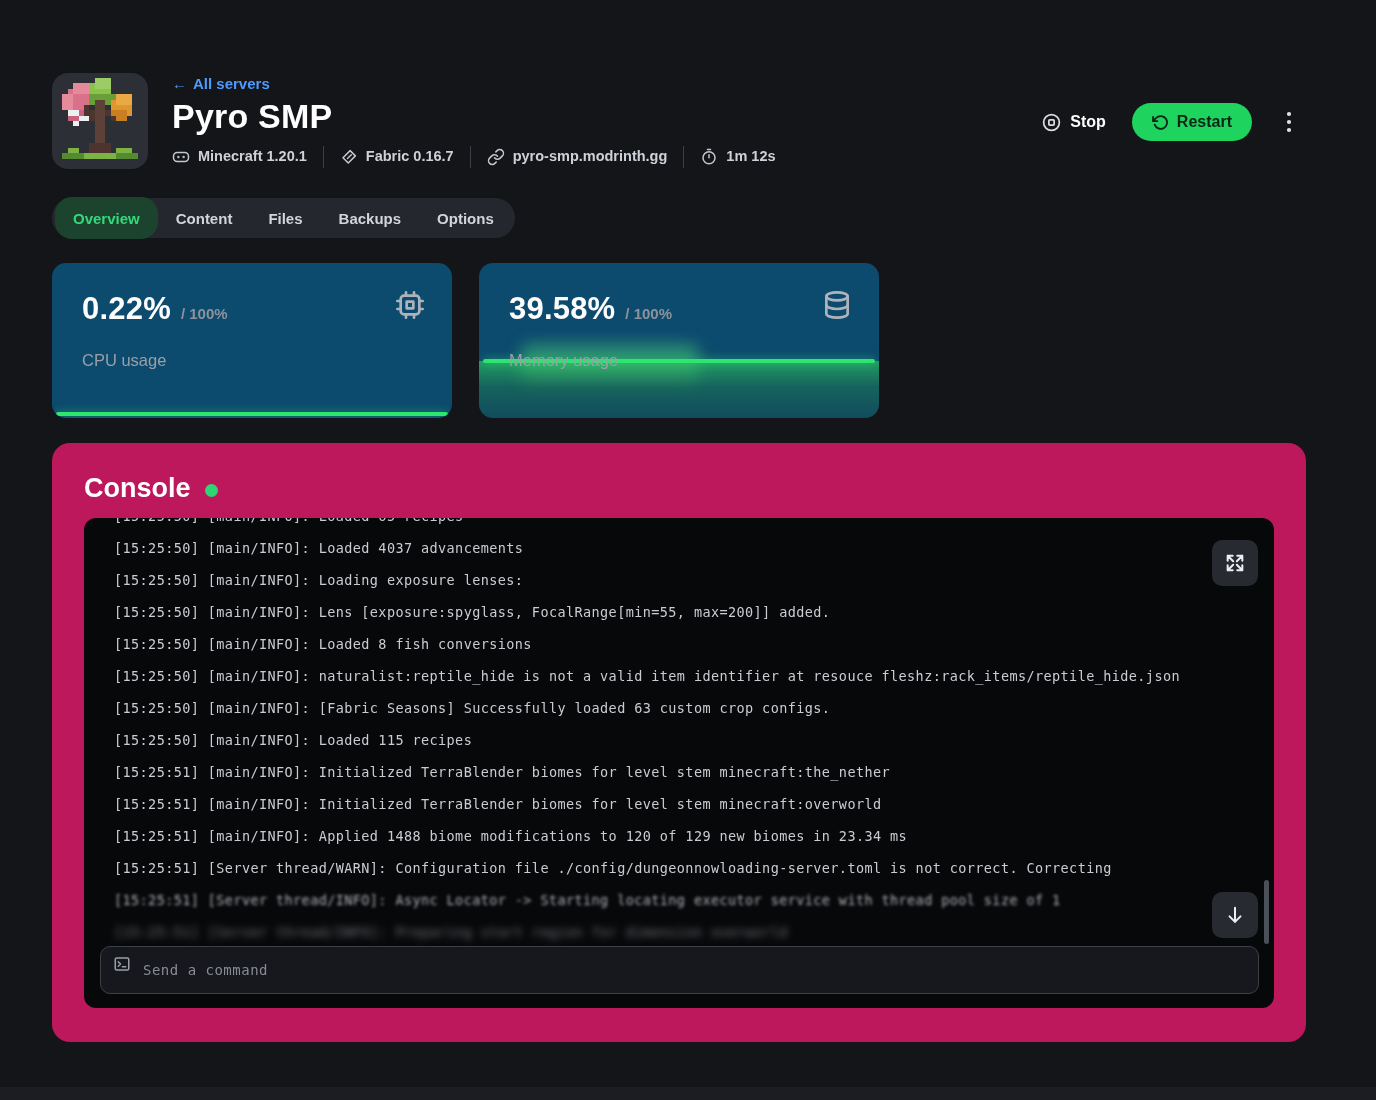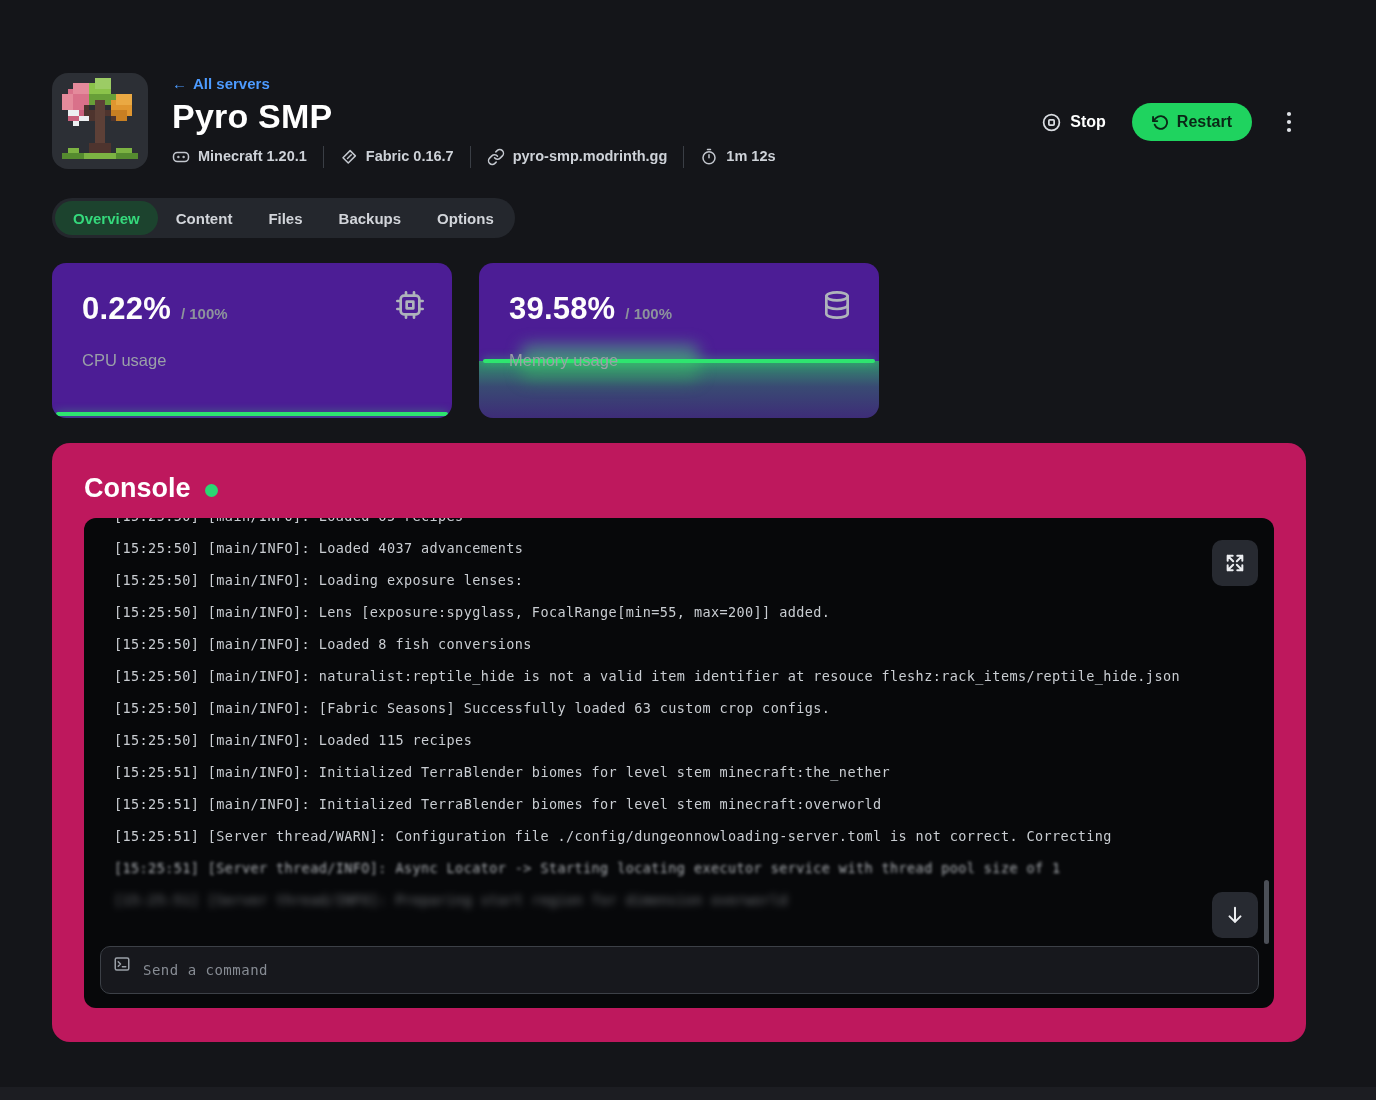--- a/index.html
+++ b/index.html
@@ -50,30 +50,30 @@
   .kebab-button { background:none; border:none; cursor:pointer; padding:4px 2px; display:flex; }
   .kebab-button svg { width:18px; height:22px; fill:#dfe2e7; }
 
   
   .tab-bar {
     margin-top:29px; display:inline-flex; align-items:center;
     background:#24272d; border-radius:20px; padding:3px; height:40px;
   }
   .tab {
     border:none; background:none; color:#d2d5da; font-size:15px; font-weight:700;
-    padding:0 18px; height:34px; border-radius:17px; cursor:pointer;
+    padding:0 18px; height:42px; border-radius:17px; cursor:pointer;
     font-family:"Liberation Sans", sans-serif;
   }
   .tab.active { background:#1c432e; color:#35d97c; }
 
   
   .stats-row { display:flex; gap:27px; margin-top:25px; }
   .stat-card {
     position:relative; width:400px; height:155px; border-radius:14px;
-    background:#4c1d95; overflow:hidden;
+    background:#0c4a6e; overflow:hidden;
   }
   .stat-value-row { position:absolute; left:30px; top:28px; display:flex; align-items:baseline; gap:10px; }
   .stat-value { font-size:31px; font-weight:800; color:#fdfdfd; letter-spacing:.2px; }
   .stat-limit { font-size:15px; font-weight:600; color:#8d939c; }
   .stat-label { position:absolute; left:30px; top:88px; font-size:16.5px; color:#9aa0a8; z-index:2; }
   .stat-icon { position:absolute; right:26px; top:26px; }
   .stat-icon svg { width:32px; height:32px; stroke:#aeb3bb; }
 
   .cpu-line {
     position:absolute; left:4px; right:4px; bottom:2px; height:4px;
@@ -320,20 +320,21 @@
           <div class="log-line">[15:25:50] [main/INFO]: Loaded 65 recipes</div>
           <div class="log-line">[15:25:50] [main/INFO]: Loaded 4037 advancements</div>
           <div class="log-line">[15:25:50] [main/INFO]: Loading exposure lenses:</div>
           <div class="log-line">[15:25:50] [main/INFO]: Lens [exposure:spyglass, FocalRange[min=55, max=200]] added.</div>
           <div class="log-line">[15:25:50] [main/INFO]: Loaded 8 fish conversions</div>
           <div class="log-line">[15:25:50] [main/INFO]: naturalist:reptile_hide is not a valid item identifier at resouce fleshz:rack_items/reptile_hide.json</div>
           <div class="log-line">[15:25:50] [main/INFO]: [Fabric Seasons] Successfully loaded 63 custom crop configs.</div>
           <div class="log-line">[15:25:50] [main/INFO]: Loaded 115 recipes</div>
           <div class="log-line">[15:25:51] [main/INFO]: Initialized TerraBlender biomes for level stem minecraft:the_nether</div>
           <div class="log-line">[15:25:51] [main/INFO]: Initialized TerraBlender biomes for level stem minecraft:overworld</div>
+          <div class="log-line">[15:25:51] [main/INFO]: Applied 1488 biome modifications to 120 of 129 new biomes in 23.34 ms</div>
           <div class="log-line">[15:25:51] [Server thread/WARN]: Configuration file ./config/dungeonnowloading-server.toml is not correct. Correcting</div>
           <div class="log-line" style="filter: blur(1.6px); opacity: 0.85;">[15:25:51] [Server thread/INFO]: Async Locator -&gt; Starting locating executor service with thread pool size of 1</div>
           <div class="log-line" style="filter: blur(3.5px); opacity: 0.55;">[15:25:51] [Server thread/INFO]: Preparing start region for dimension overworld</div>
         </div>
 
       <button class="console-fab expand-fab">
         <svg viewBox="0 0 24 24" style="stroke-width:2.2;">
           <path d="M4 9.5V4h5.5M10 10L4 4"></path>
           <path d="M20 9.5V4h-5.5M14 10l6-6"></path>
           <path d="M4 14.5V20h5.5M10 14l-6 6"></path>

